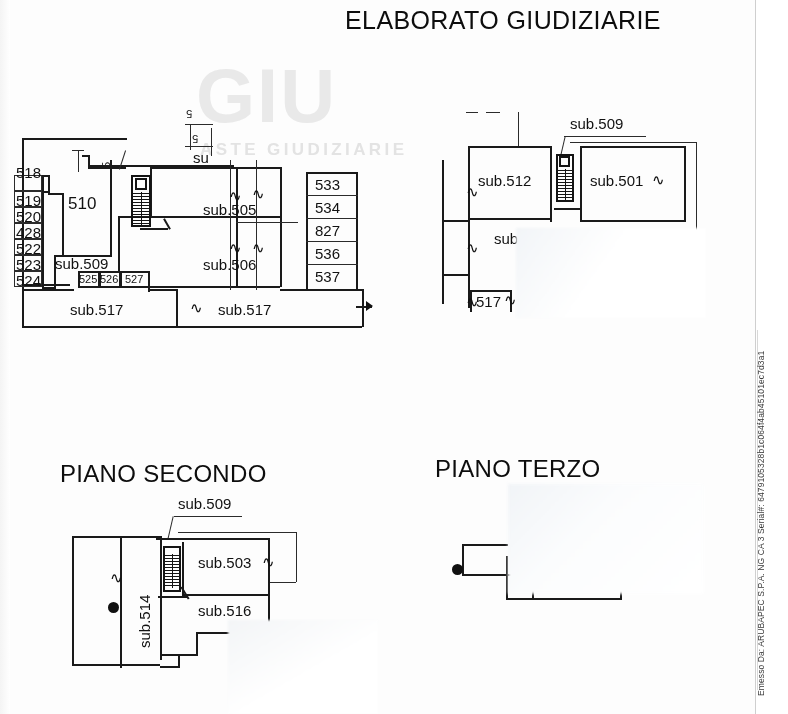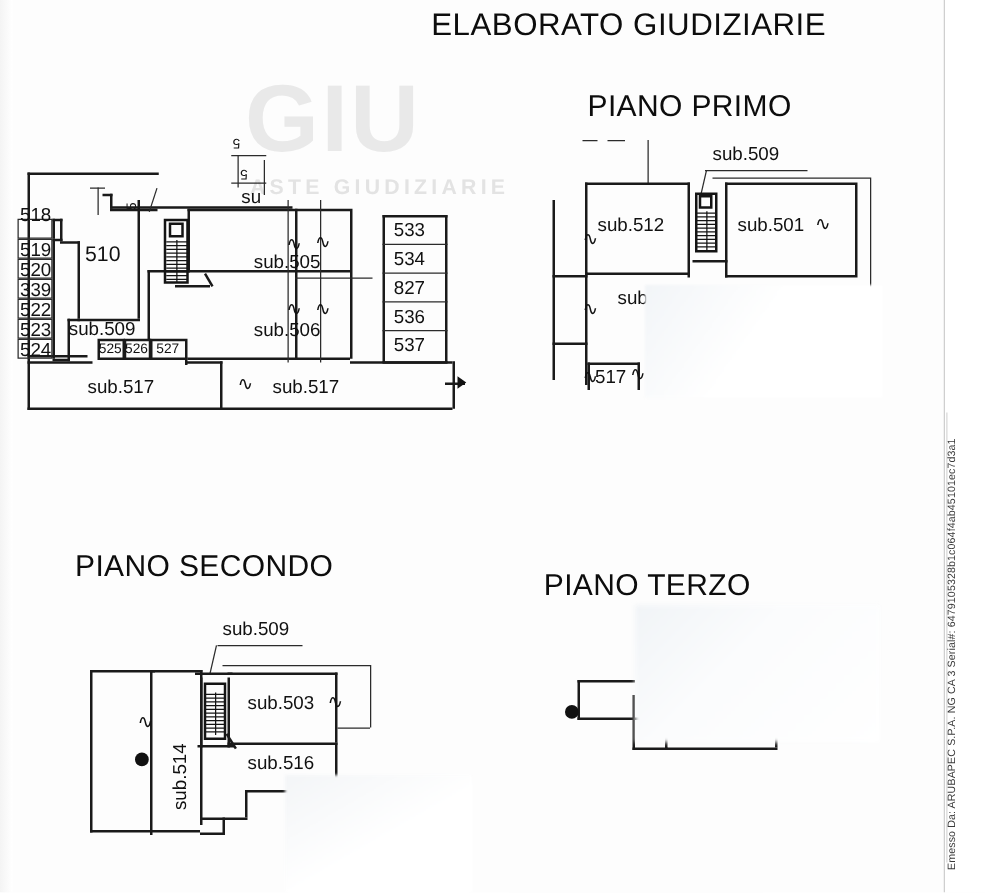--- a/index.html
+++ b/index.html
@@ -28,21 +28,21 @@
   #main-title{
     left:345px;top:6px;
     font-size:25px;letter-spacing:.4px;font-weight:400;
     color:#0d0d0d;
   }
 
   
   .floor-title{font-size:24px;letter-spacing:.3px;color:#0d0d0d;}
   #title-terra{left:88px;top:68px;}
   #title-primo{left:470px;top:72px;}
-  #title-secondo{left:60px;top:440px;}
+  #title-secondo{left:60px;top:460px;}
   #title-terzo{left:435px;top:455px;}
 
   
   #watermark{
     position:absolute;left:196px;top:62px;width:420px;height:105px;
     pointer-events:none;user-select:none;
   }
   #wm-big{
     position:absolute;left:0;top:-4px;
     font-size:76px;font-weight:700;letter-spacing:2px;
@@ -131,21 +131,21 @@
     <div class="boxthin" style="left:14px;top:191px;width:28px;height:16px;"></div>
     <div class="boxthin" style="left:14px;top:207px;width:28px;height:16px;"></div>
     <div class="boxthin" style="left:14px;top:223px;width:28px;height:16px;"></div>
     <div class="boxthin" style="left:14px;top:239px;width:28px;height:16px;"></div>
     <div class="boxthin" style="left:14px;top:255px;width:28px;height:16px;"></div>
     <div class="boxthin" style="left:14px;top:271px;width:28px;height:16px;"></div>
 
     <div class="lbl num" style="left:16px;top:164px;">518</div>
     <div class="lbl num" style="left:16px;top:192px;">519</div>
     <div class="lbl num" style="left:16px;top:208px;">520</div>
-    <div class="lbl num" style="left:16px;top:224px;">339</div>
+    <div class="lbl num" style="left:16px;top:224px;">428</div>
     <div class="lbl num" style="left:16px;top:240px;">522</div>
     <div class="lbl num" style="left:16px;top:256px;">523</div>
     <div class="lbl num" style="left:16px;top:272px;">524</div>
 
     <div class="ln vl" style="left:42px;top:175px;height:16px;"></div>
     <div class="ln hl" style="left:42px;top:175px;width:8px;"></div>
     <div class="ln vl" style="left:48px;top:175px;height:18px;"></div>
     <div class="ln hl" style="left:42px;top:191px;width:8px;"></div>
     <div class="ln vl" style="left:42px;top:191px;height:96px;"></div>
     <div class="ln hl" style="left:42px;top:287px;width:14px;"></div>
@@ -249,21 +249,20 @@
     <div class="ln vl" style="left:362px;top:289px;height:38px;"></div>
 
     <div class="lbl sub" style="left:70px;top:301px;">sub.517</div>
     <div class="lbl sub" style="left:218px;top:301px;">sub.517</div>
     <div class="tilde" style="left:190px;top:300px;">∿</div>
 
     <div class="ln hl" style="left:356px;top:306px;width:16px;"></div>
     <div class="abs" style="left:366px;top:301px;width:0;height:0;border-left:7px solid #111;border-top:5px solid transparent;border-bottom:5px solid transparent;"></div>
   </div>
 
-  <div class="lbl floor-title" id="title-primo">PIANO PRIMO</div>
 
   <div class="abs" id="plan-first" style="left:430px;top:60px;width:300px;height:280px;">
 
     <div class="lbl sub" style="left:140px;top:55px;">sub.509</div>
     <div class="ln hl-thin" style="left:134px;top:76px;width:82px;"></div>
     <div class="ln vl-thin" style="left:132px;top:76px;height:24px;transform:rotate(13deg);"></div>
 
     <div class="ln hl-thin" style="left:36px;top:52px;width:12px;"></div>
     <div class="ln hl-thin" style="left:56px;top:52px;width:14px;"></div>
     <div class="ln vl-thin" style="left:88px;top:52px;height:36px;"></div>

